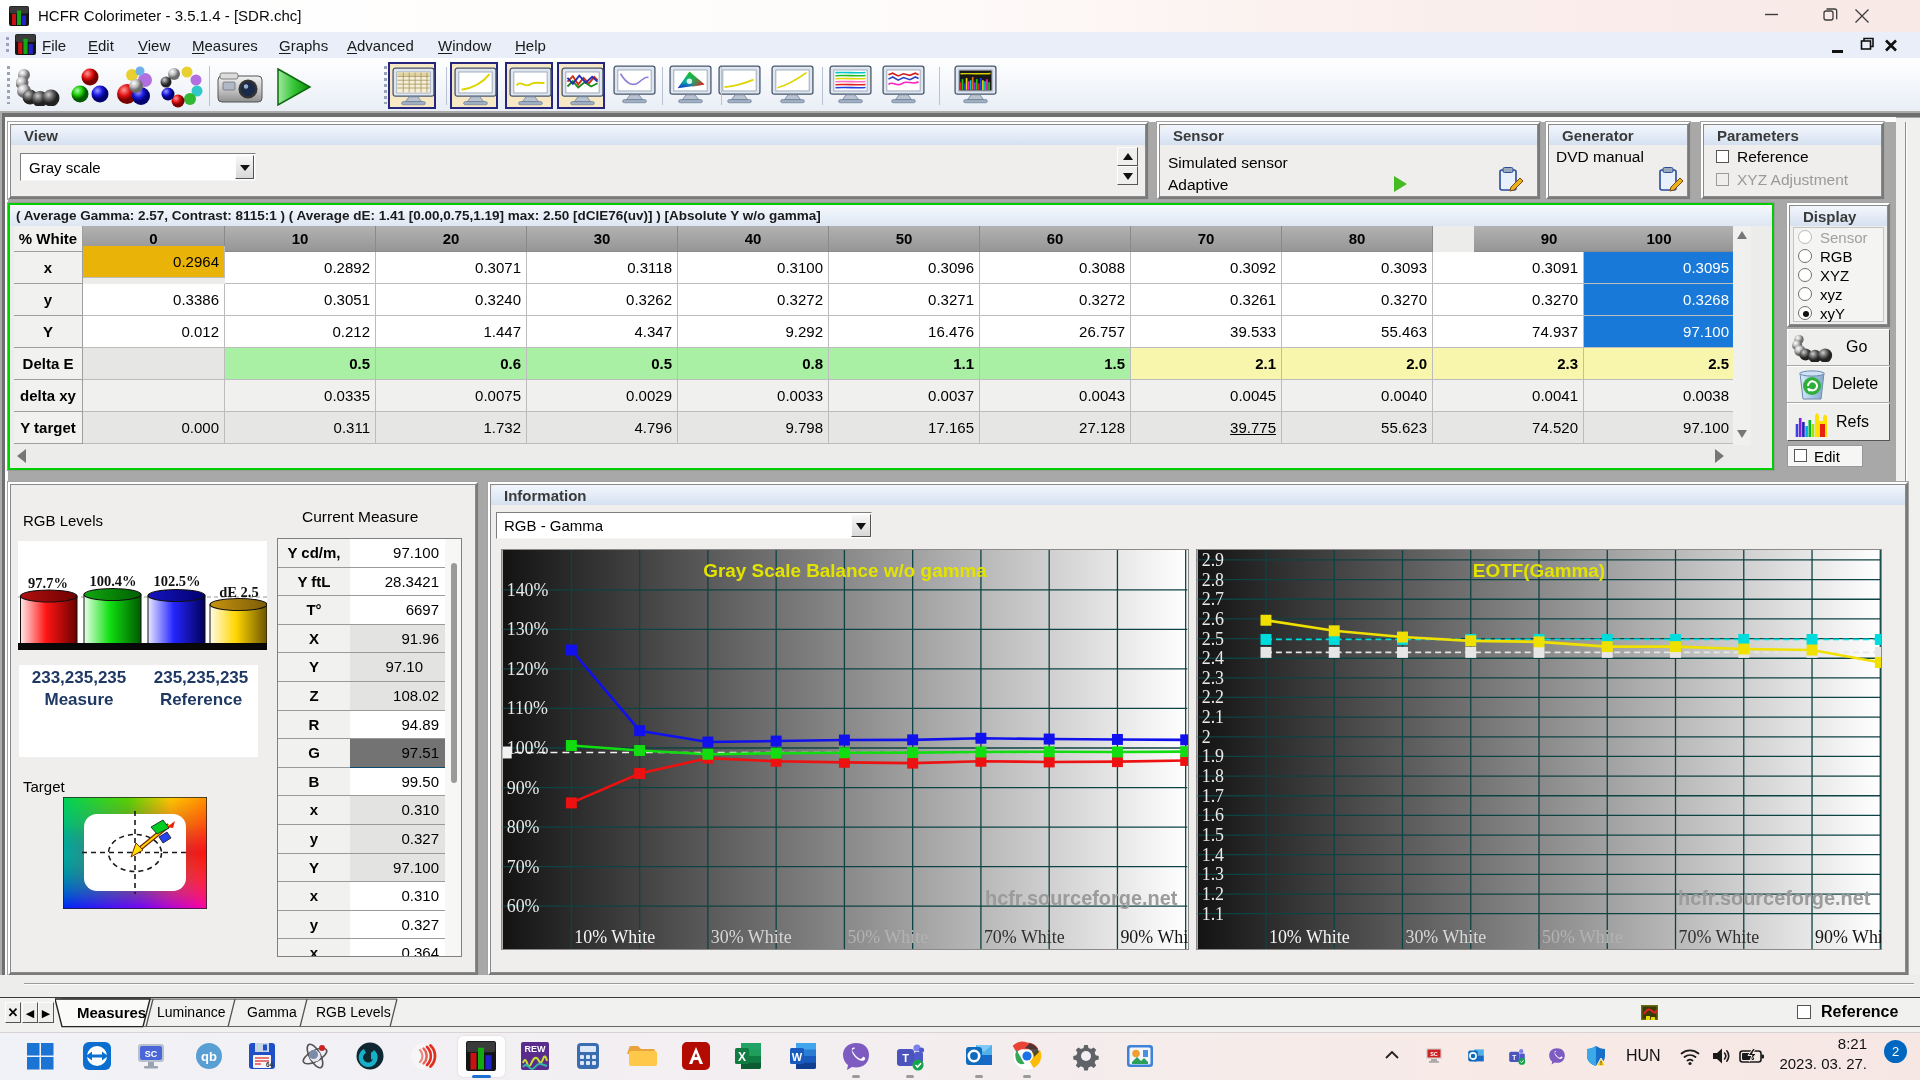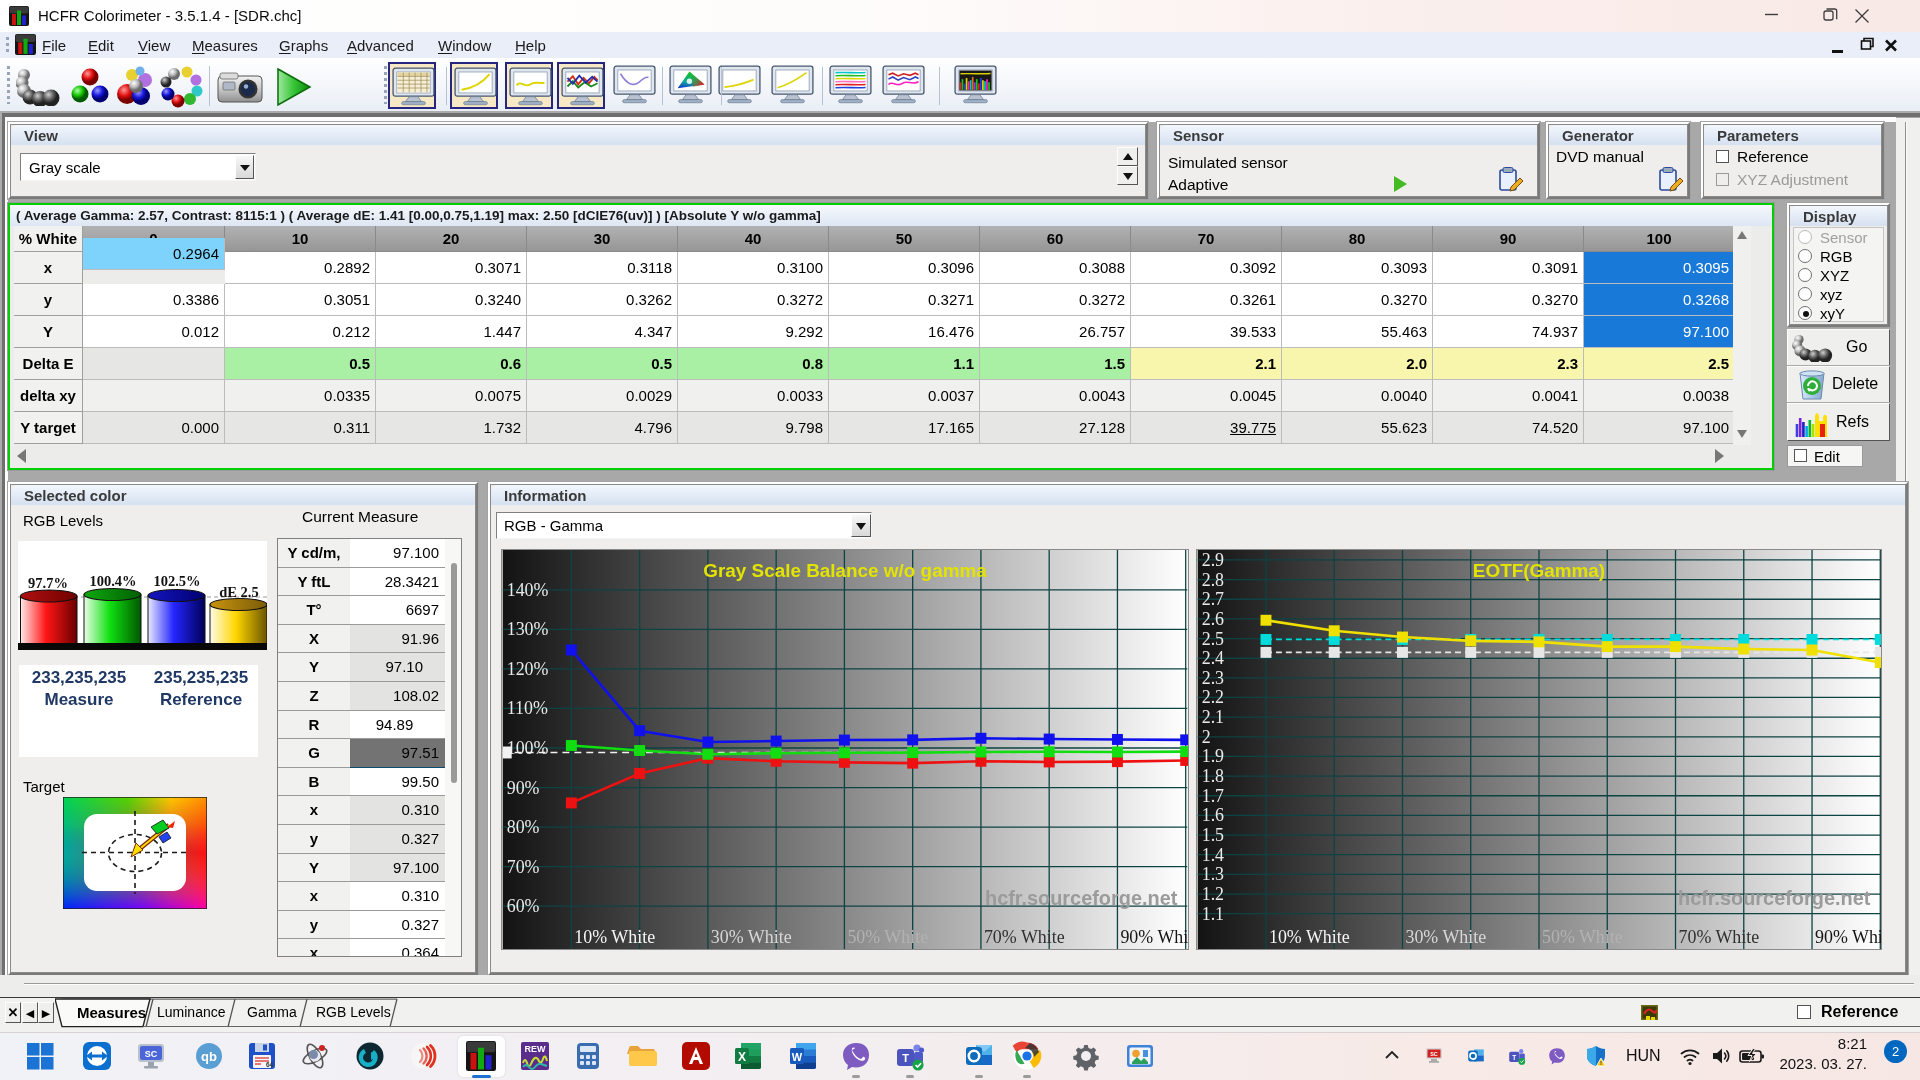--- a/index.html
+++ b/index.html
@@ -387,24 +387,24 @@
 <div class="c lc" style="left:2px;top:0px;width:69px;height:26px;line-height:25px">% White</div>
 <div class="c hc" style="left:71px;top:0px;width:142px;height:26px;line-height:25px">0</div>
 <div class="c hc" style="left:213px;top:0px;width:151px;height:26px;line-height:25px">10</div>
 <div class="c hc" style="left:364px;top:0px;width:151px;height:26px;line-height:25px">20</div>
 <div class="c hc" style="left:515px;top:0px;width:151px;height:26px;line-height:25px">30</div>
 <div class="c hc" style="left:666px;top:0px;width:151px;height:26px;line-height:25px">40</div>
 <div class="c hc" style="left:817px;top:0px;width:151px;height:26px;line-height:25px">50</div>
 <div class="c hc" style="left:968px;top:0px;width:151px;height:26px;line-height:25px">60</div>
 <div class="c hc" style="left:1119px;top:0px;width:151px;height:26px;line-height:25px">70</div>
 <div class="c hc" style="left:1270px;top:0px;width:151px;height:26px;line-height:25px">80</div>
-<div class="c hc" style="left:1421px;top:0px;width:151px;height:26px;line-height:25px">90</div>
+<div class="c hc" style="left:1462px;top:0px;width:151px;height:26px;line-height:25px">90</div>
 <div class="c hc" style="left:1572px;top:0px;width:151px;height:26px;line-height:25px">100</div>
 <div class="c lc" style="left:2px;top:26px;width:69px;height:32px">x</div>
-<div class="c num" style="left:71px;top:12px;width:142px;height:32px;background:#7dd3fc;padding-left:16px;">0.2964</div>
+<div class="c num" style="left:71px;top:20px;width:142px;height:32px;background:#eab308;padding-left:16px;">0.2964</div>
 <div class="c num" style="left:213px;top:26px;width:151px;height:32px;background:#ffffff;">0.2892</div>
 <div class="c num" style="left:364px;top:26px;width:151px;height:32px;background:#ffffff;">0.3071</div>
 <div class="c num" style="left:515px;top:26px;width:151px;height:32px;background:#ffffff;">0.3118</div>
 <div class="c num" style="left:666px;top:26px;width:151px;height:32px;background:#ffffff;">0.3100</div>
 <div class="c num" style="left:817px;top:26px;width:151px;height:32px;background:#ffffff;">0.3096</div>
 <div class="c num" style="left:968px;top:26px;width:151px;height:32px;background:#ffffff;">0.3088</div>
 <div class="c num" style="left:1119px;top:26px;width:151px;height:32px;background:#ffffff;">0.3092</div>
 <div class="c num" style="left:1270px;top:26px;width:151px;height:32px;background:#ffffff;">0.3093</div>
 <div class="c num" style="left:1421px;top:26px;width:151px;height:32px;background:#ffffff;">0.3091</div>
 <div class="c num" style="left:1572px;top:26px;width:151px;height:32px;background:#1979d8;color:#fff;">0.3095</div>
@@ -672,21 +672,20 @@
 <text x="208.8" y="395" font-family="Liberation Serif,serif" font-size="18" fill="#d8d8d8">30% White</text>
 <text x="346.0" y="395" font-family="Liberation Serif,serif" font-size="18" fill="#b2b2b2">50% White</text>
 <text x="483.2" y="395" font-family="Liberation Serif,serif" font-size="18" fill="#303030">70% White</text>
 <text x="620.4" y="395" font-family="Liberation Serif,serif" font-size="18" fill="#151515">90% White</text>
 <text x="343" y="27" text-anchor="middle" font-size="19" font-weight="bold" fill="#e3e300">EOTF(Gamma)</text>
 <text x="676" y="357" text-anchor="end" font-size="20" font-weight="bold" fill="#9b9b9b">hcfr.sourceforge.net</text>
 </svg>
 </div>
 
 <div class="a panel" style="left:8px;top:482px;width:470px;height:493px">
-  <div class="phead">Selected color</div>
   <div class="a" style="left:13px;top:28px;font-size:15px">RGB Levels</div>
   <div class="a" style="left:292px;top:24px;font-size:15.5px">Current Measure</div>
   <svg class="a" style="left:8px;top:57px" width="249" height="109" viewBox="0 0 249 109">
 <rect width="249" height="109" fill="#ffffff"></rect>
 <path d="M0 56 H249" stroke="#999" stroke-width="1.2" stroke-dasharray="4 3"></path>
 <defs>
         <linearGradient id="cg2.5" x1="0" y1="0" x2="1" y2="0">
           <stop offset="0%" stop-color="#ffe8e8"></stop>
           <stop offset="45%" stop-color="#ff1515"></stop>
           <stop offset="100%" stop-color="#6a0000"></stop>
@@ -813,21 +812,21 @@
         <div class="a" style="left:72px;top:28.6px;width:95px;height:28.6px;background:#ffffff;border-bottom:1px solid #9a9a9a;font-size:15px;text-align:right;padding-right:6px;line-height:28.6px">28.3421</div>
         <div class="a" style="left:0;top:57.2px;width:72px;height:28.6px;background:#f1f1ef;border-bottom:1px solid #9a9a9a;font-weight:bold;font-size:15px;text-align:center;line-height:28.6px">T°</div>
         <div class="a" style="left:72px;top:57.2px;width:95px;height:28.6px;background:#ffffff;border-bottom:1px solid #9a9a9a;font-size:15px;text-align:right;padding-right:6px;line-height:28.6px">6697</div>
         <div class="a" style="left:0;top:85.8px;width:72px;height:28.6px;background:#f1f1ef;border-bottom:1px solid #9a9a9a;font-weight:bold;font-size:15px;text-align:center;line-height:28.6px">X</div>
         <div class="a" style="left:72px;top:85.8px;width:95px;height:28.6px;background:#e3e3e1;border-bottom:1px solid #9a9a9a;font-size:15px;text-align:right;padding-right:6px;line-height:28.6px">91.96</div>
         <div class="a" style="left:0;top:114.4px;width:72px;height:28.6px;background:#f1f1ef;border-bottom:1px solid #9a9a9a;font-weight:bold;font-size:15px;text-align:center;line-height:28.6px">Y</div>
         <div class="a" style="left:72px;top:114.4px;width:95px;height:28.6px;background:#e3e3e1;border-bottom:1px solid #9a9a9a;font-size:15px;text-align:right;padding-right:22px;line-height:28.6px">97.10</div>
         <div class="a" style="left:0;top:143.0px;width:72px;height:28.6px;background:#f1f1ef;border-bottom:1px solid #9a9a9a;font-weight:bold;font-size:15px;text-align:center;line-height:28.6px">Z</div>
         <div class="a" style="left:72px;top:143.0px;width:95px;height:28.6px;background:#e3e3e1;border-bottom:1px solid #9a9a9a;font-size:15px;text-align:right;padding-right:6px;line-height:28.6px">108.02</div>
         <div class="a" style="left:0;top:171.6px;width:72px;height:28.6px;background:#f1f1ef;border-bottom:1px solid #9a9a9a;font-weight:bold;font-size:15px;text-align:center;line-height:28.6px">R</div>
-        <div class="a" style="left:72px;top:171.6px;width:95px;height:28.6px;background:#ffffff;border-bottom:1px solid #9a9a9a;font-size:15px;text-align:center;padding-right:6px;line-height:28.6px">94.89</div>
+        <div class="a" style="left:72px;top:171.6px;width:95px;height:28.6px;background:#ffffff;border-bottom:1px solid #9a9a9a;font-size:15px;text-align:right;padding-right:6px;line-height:28.6px">94.89</div>
         <div class="a" style="left:0;top:200.2px;width:72px;height:28.6px;background:#f1f1ef;border-bottom:1px solid #9a9a9a;font-weight:bold;font-size:15px;text-align:center;line-height:28.6px">G</div>
         <div class="a" style="left:72px;top:200.2px;width:95px;height:28.6px;background:#737373;border-bottom:1px solid #0c4a6e;font-size:15px;text-align:right;padding-right:6px;line-height:28.6px">97.51</div>
         <div class="a" style="left:0;top:228.8px;width:72px;height:28.6px;background:#f1f1ef;border-bottom:1px solid #9a9a9a;font-weight:bold;font-size:15px;text-align:center;line-height:28.6px">B</div>
         <div class="a" style="left:72px;top:228.8px;width:95px;height:28.6px;background:#ffffff;border-bottom:1px solid #9a9a9a;font-size:15px;text-align:right;padding-right:6px;line-height:28.6px">99.50</div>
         <div class="a" style="left:0;top:257.4px;width:72px;height:28.6px;background:#f1f1ef;border-bottom:1px solid #9a9a9a;font-weight:bold;font-size:15px;text-align:center;line-height:28.6px">x</div>
         <div class="a" style="left:72px;top:257.4px;width:95px;height:28.6px;background:#e3e3e1;border-bottom:1px solid #9a9a9a;font-size:15px;text-align:right;padding-right:6px;line-height:28.6px">0.310</div>
         <div class="a" style="left:0;top:286.0px;width:72px;height:28.6px;background:#f1f1ef;border-bottom:1px solid #9a9a9a;font-weight:bold;font-size:15px;text-align:center;line-height:28.6px">y</div>
         <div class="a" style="left:72px;top:286.0px;width:95px;height:28.6px;background:#e3e3e1;border-bottom:1px solid #9a9a9a;font-size:15px;text-align:right;padding-right:6px;line-height:28.6px">0.327</div>
         <div class="a" style="left:0;top:314.6px;width:72px;height:28.6px;background:#f1f1ef;border-bottom:1px solid #9a9a9a;font-weight:bold;font-size:15px;text-align:center;line-height:28.6px">Y</div>
         <div class="a" style="left:72px;top:314.6px;width:95px;height:28.6px;background:#e3e3e1;border-bottom:1px solid #9a9a9a;font-size:15px;text-align:right;padding-right:6px;line-height:28.6px">97.100</div>

